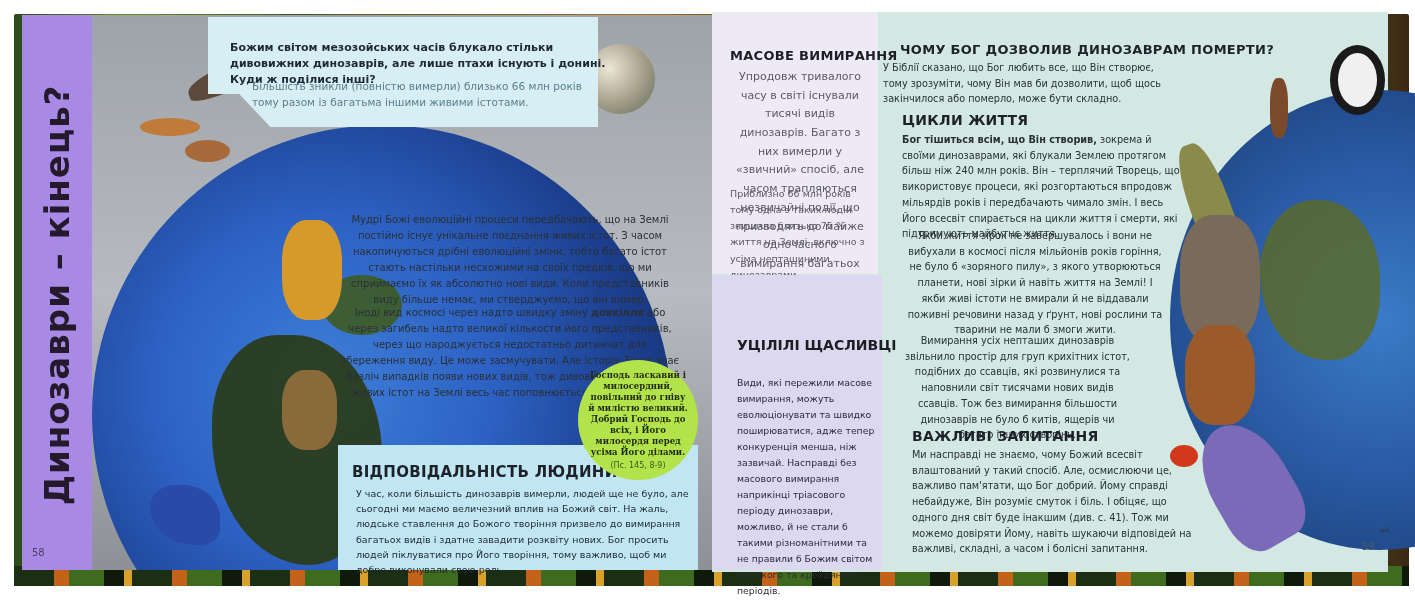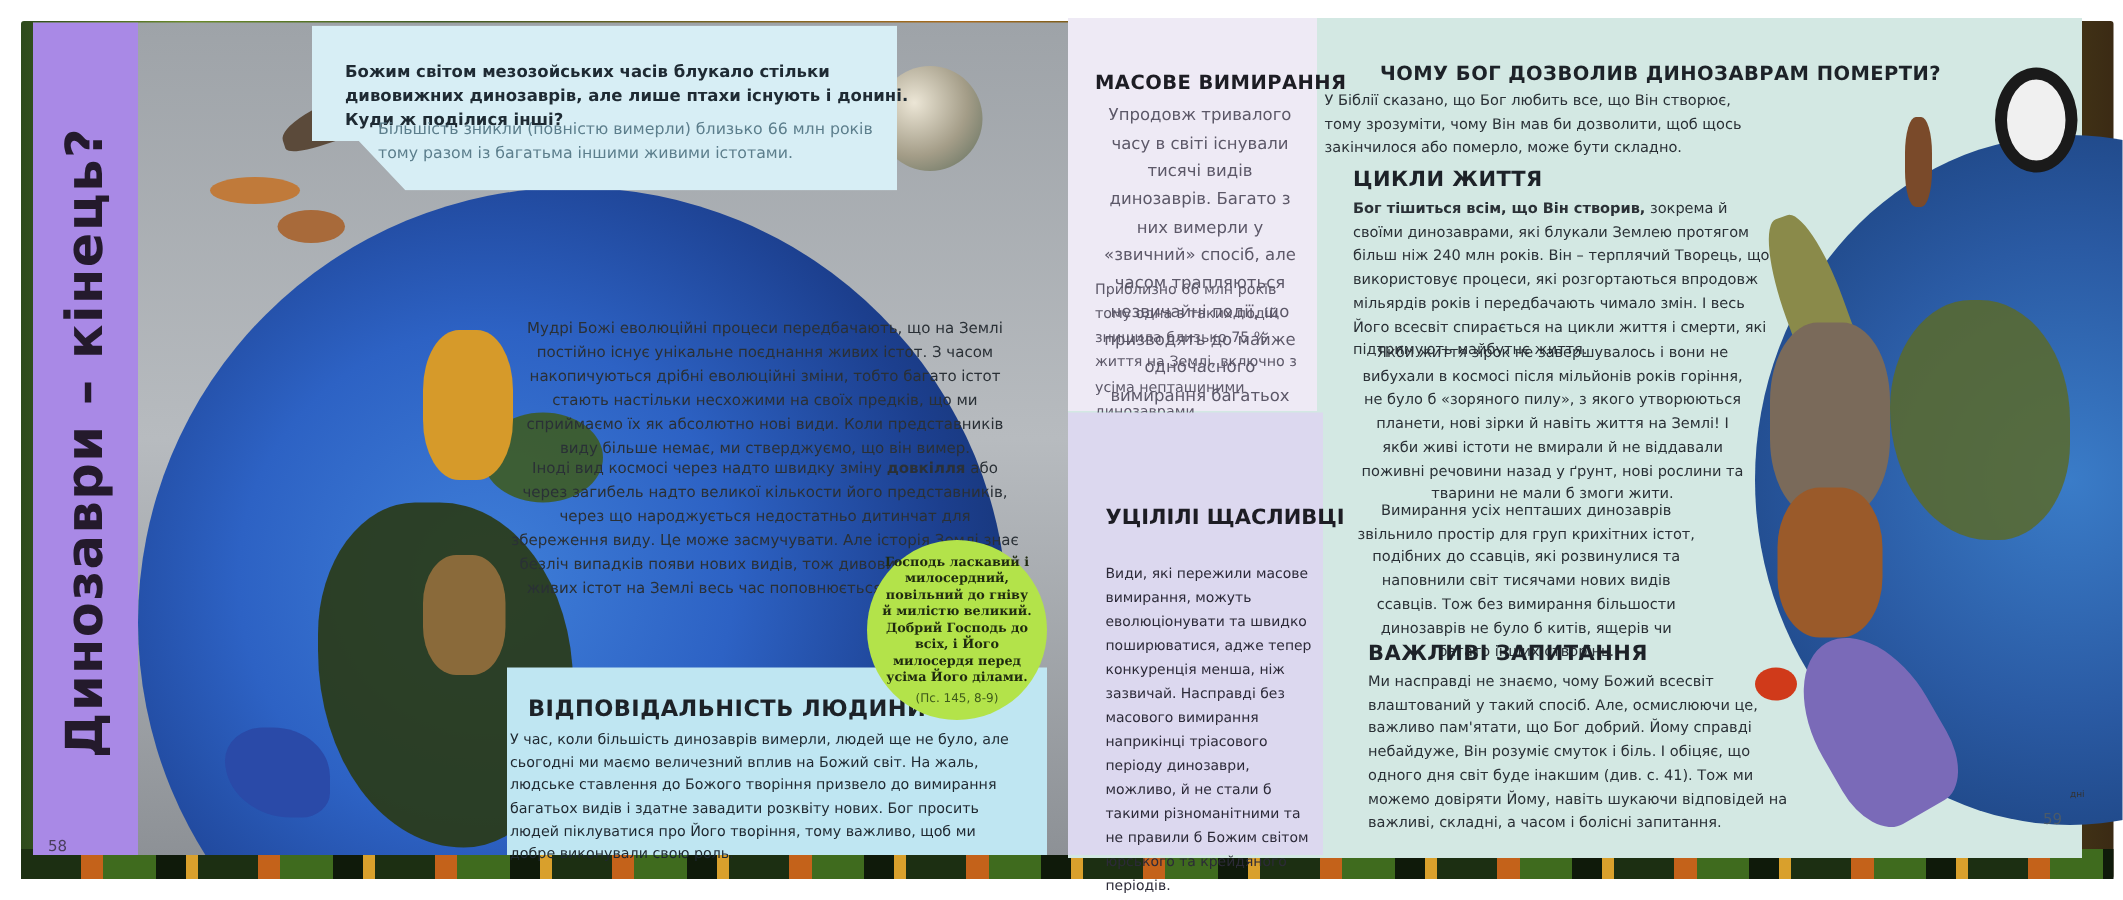--- a/index.html
+++ b/index.html
@@ -24,21 +24,21 @@
   }
   .left-stripe {
     position: absolute; left: 0; top: 0; width: 70px; height: 100%;
     background: #a989e6;
   }
   .stripe-title {
     position: absolute; left: 35px; top: 280px; transform: translate(-50%, -50%) rotate(-90deg);
     white-space: nowrap; font-family: "DejaVu Sans", sans-serif; font-weight: bold; font-size: 34px;
     color: #241a2c; letter-spacing: 1px;
   }
-  .page-num-left { position: absolute; left: 10px; bottom: 0; font-size: 10px; color: #4a3e5c; }
+  .page-num-left { position: absolute; left: 10px; bottom: 12px; font-size: 10px; color: #4a3e5c; }
 
   
   .planet {
     position: absolute; left: 70px; top: 110px; width: 580px; height: 580px; border-radius: 50%;
     background: radial-gradient(circle at 40% 45%, #3f7fd9 0%, #2d62c4 35%, #1c3f8e 65%, #0f2554 100%);
     clip-path: inset(0 0 0 0);
   }
   .planet-land1 { position: absolute; left: 120px; top: 210px; width: 170px; height: 230px; border-radius: 40% 55% 45% 60%; background: #2a3a14; opacity: .9; }
   .planet-land2 { position: absolute; left: 230px; top: 150px; width: 80px; height: 60px; border-radius: 50%; background: #3e5a1a; opacity: .85; }
 
@@ -66,21 +66,21 @@
     position: absolute; left: 578px; top: 360px; width: 120px; height: 120px; border-radius: 50%;
     background: #b3e34a; display: flex; flex-direction: column; align-items: center; justify-content: center;
     text-align: center; padding: 8px;
   }
   .verse-text { font-family: "DejaVu Serif", serif; font-size: 8.5px; color: #1f2a0f; line-height: 1.3; font-weight: bold; }
   .verse-ref { font-size: 8px; color: #3e5a1a; margin-top: 3px; }
 
   
   .resp-panel { position: absolute; left: 338px; top: 445px; width: 360px; height: 125px; background: #bfe6f2; }
   .resp-heading { position: absolute; left: 352px; top: 463px; font-size: 15px; font-weight: bold; color: #1d2228; letter-spacing: .3px; }
-  .resp-text { position: absolute; left: 340px; top: 486px; width: 335px; font-size: 9.5px; color: #1f2830; line-height: 1.6; }
+  .resp-text { position: absolute; left: 356px; top: 486px; width: 335px; font-size: 9.5px; color: #1f2830; line-height: 1.6; }
 
   
   .page-right { position: absolute; left: 712px; top: 12px; width: 676px; height: 560px; background: #d3e8e3; overflow: hidden; }
   .right-planet {
     position: absolute; left: 1170px; top: 90px; width: 420px; height: 460px; border-radius: 50%;
     background: radial-gradient(circle at 50% 50%, #3a7cc8 0%, #2a5aa3 50%, #183b74 100%);
   }
   .right-land { position: absolute; left: 1260px; top: 200px; width: 120px; height: 160px; border-radius: 45% 50% 40% 55%; background: #5a6a2a; opacity: .85; }
 
   .mass-panel { position: absolute; left: 712px; top: 12px; width: 166px; height: 262px; background: #eeeaf5; }
@@ -159,21 +159,21 @@
 
   <div class="mass-panel"></div>
   <div class="mass-heading" style="text-transform:uppercase;">Масове вимирання</div>
   <div class="mass-p1">Упродовж тривалого часу в світі існували тисячі видів динозаврів. Багато з них вимерли у «звичний» спосіб, але часом трапляються незвичайні події, що призводять до майже одночасного вимирання багатьох видів. Ми називаємо їх «масовими вимираннями».</div>
   <div class="mass-p2">Приблизно 66 млн років тому одна з таких подій знищила близько 75 % життя на Землі, включно з усіма непташиними динозаврами.</div>
 
   <div class="surv-panel"></div>
   <div class="surv-heading" style="text-transform:uppercase;">Уцілілі щасливці</div>
   <div class="surv-text">Види, які пережили масове вимирання, можуть еволюціонувати та швидко поширюватися, адже тепер конкуренція менша, ніж зазвичай. Насправді без масового вимирання наприкінці тріасового періоду динозаври, можливо, й не стали б такими різноманітними та не правили б Божим світом юрського та крейдяного періодів.</div>
 
-  <div class="rt-heading" style="left:920px;top:42px;text-transform:uppercase;">Чому Бог дозволив динозаврам померти?</div>
+  <div class="rt-heading" style="left:900px;top:42px;text-transform:uppercase;">Чому Бог дозволив динозаврам померти?</div>
   <div class="rt-text" style="left:883px;top:60px;width:290px;">У Біблії сказано, що Бог любить все, що Він створює, тому зрозуміти, чому Він мав би дозволити, щоб щось закінчилося або померло, може бути складно.</div>
 
   <div class="rt-heading" style="left:902px;top:112px;font-size:14px;text-transform:uppercase;">Цикли життя</div>
   <div class="rt-text" style="left:902px;top:132px;width:285px;"><b>Бог тішиться всім, що Він створив,</b><span> зокрема й своїми динозаврами, які блукали Землею протягом більш ніж 240 млн років. Він – терплячий Творець, що використовує процеси, які розгортаються впродовж мільярдів років і передбачають чимало змін. І весь Його всесвіт спирається на цикли життя і смерти, які підтримують майбутнє життя.</span></div>
   <div class="rt-text" style="left:905px;top:333px;width:225px;text-align:center;">Вимирання усіх непташих динозаврів звільнило простір для груп крихітних істот, подібних до ссавців, які розвинулися та наповнили світ тисячами нових видів ссавців. Тож без вимирання більшости динозаврів не було б китів, ящерів чи багато інших створінь.</div>
   <div class="rt-text" style="left:905px;top:228px;width:260px;text-align:center;">Якби життя зірок не завершувалось і вони не вибухали в космосі після мільйонів років горіння, не було б «зоряного пилу», з якого утворюються планети, нові зірки й навіть життя на Землі! І якби живі істоти не вмирали й не віддавали поживні речовини назад у ґрунт, нові рослини та тварини не мали б змоги жити.</div>
 
   <div class="rt-heading" style="left:912px;top:428px;font-size:14px;text-transform:uppercase;">Важливі запитання</div>
   <div class="rt-text" style="left:912px;top:447px;width:288px;">Ми насправді не знаємо, чому Божий всесвіт влаштований у такий спосіб. Але, осмислюючи це, важливо пам'ятати, що Бог добрий. Йому справді небайдуже, Він розуміє смуток і біль. І обіцяє, що одного дня світ буде інакшим (див. с. 41). Тож ми можемо довіряти Йому, навіть шукаючи відповідей на важливі, складні, а часом і болісні запитання.</div>
 

